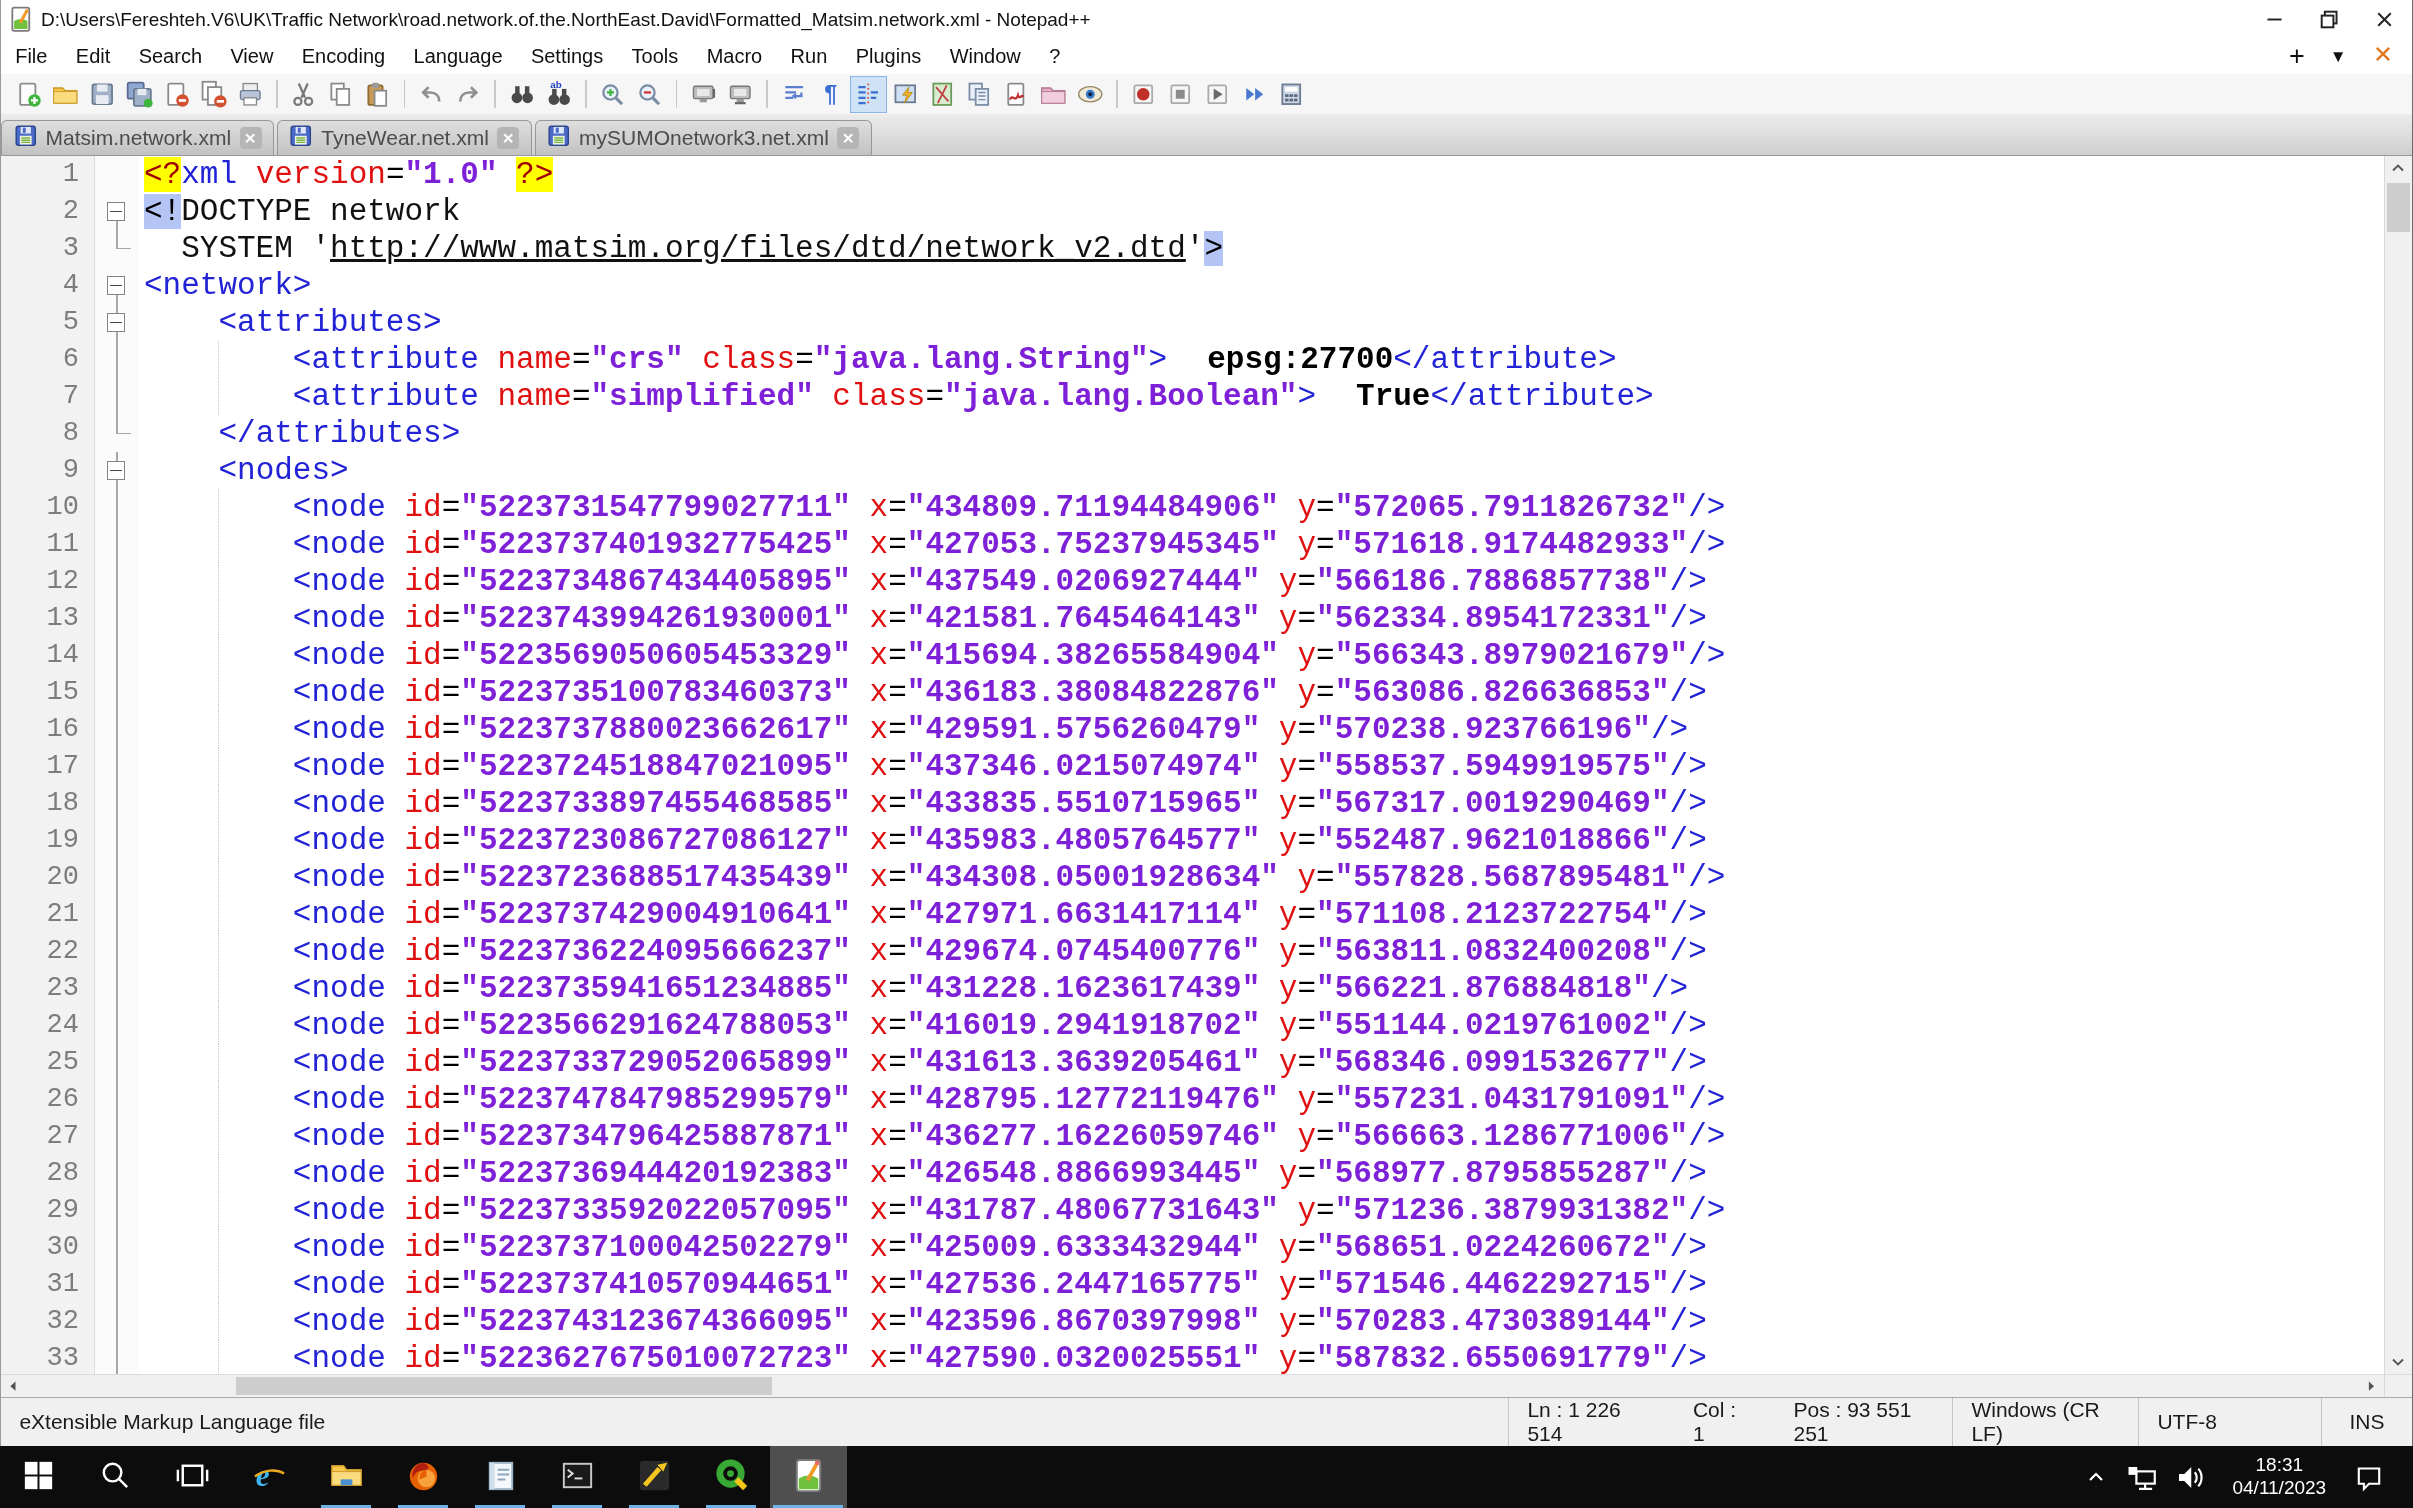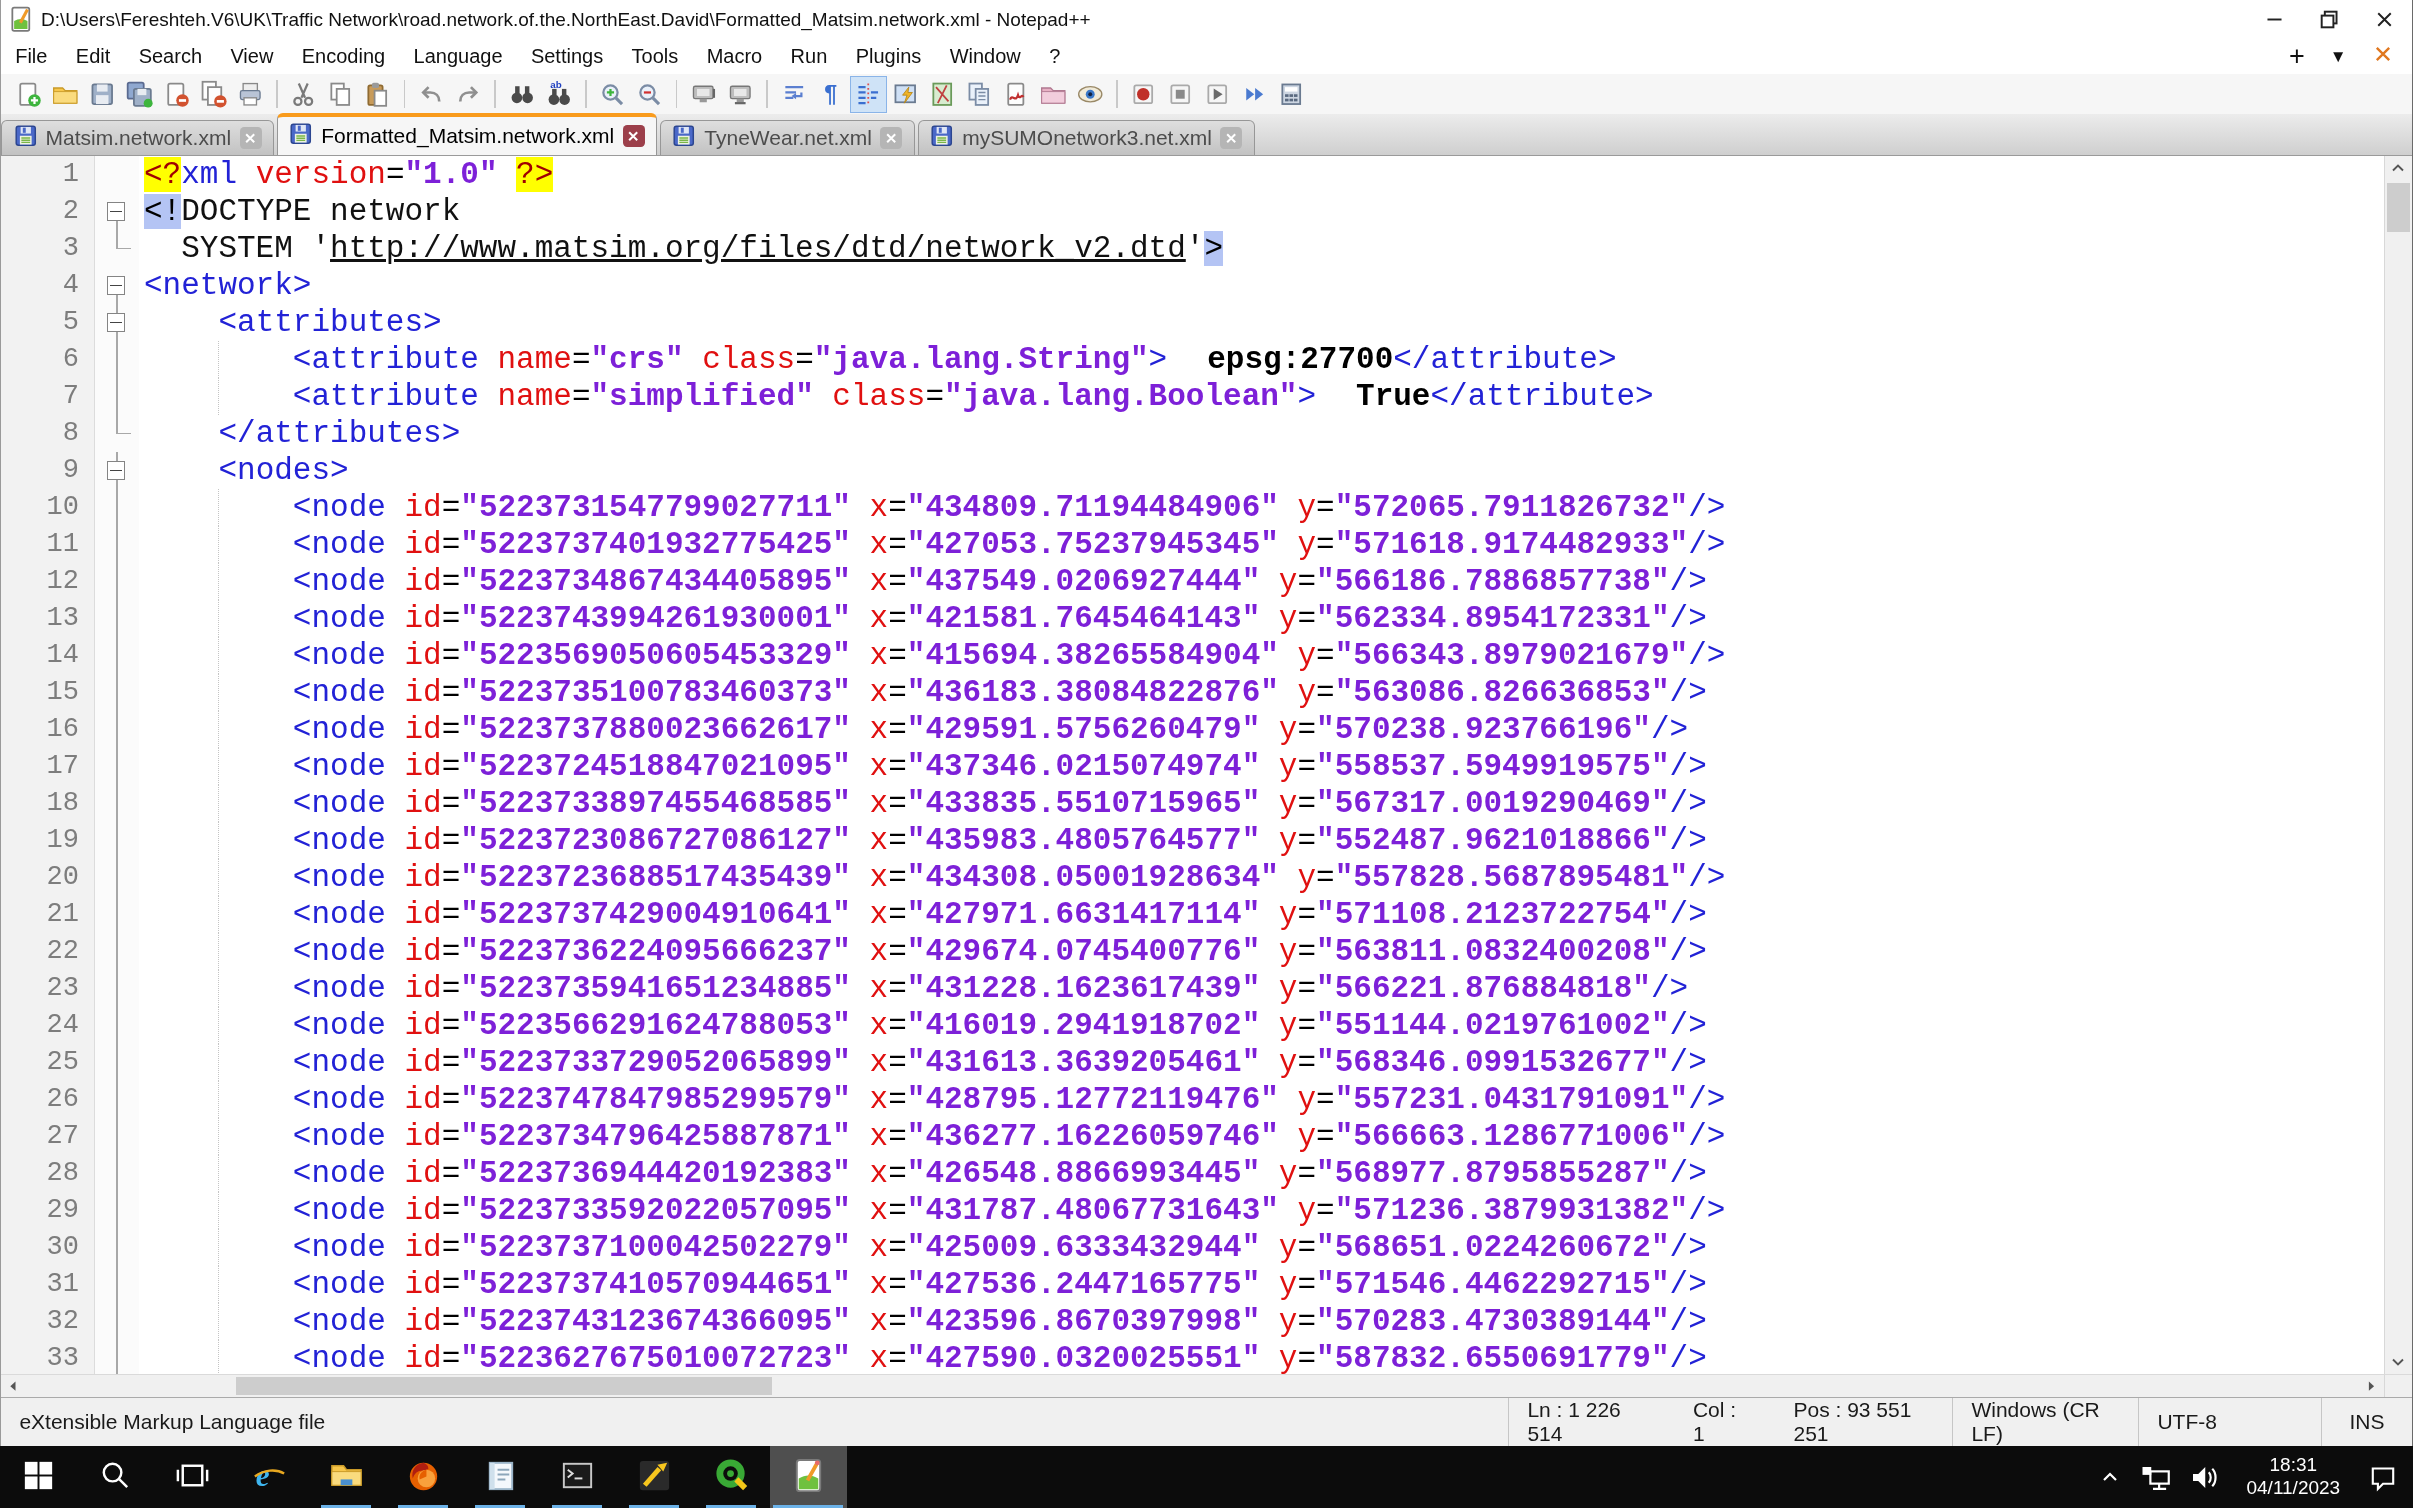--- a/index.html
+++ b/index.html
@@ -91,21 +91,21 @@
   .scell.w4 { width:183px; } .scell.w5 { width:91px; justify-content:center; }
 
   
   .taskbar { height:62px; background:#0c0c0c; display:flex; align-items:stretch; flex:none; }
   .tbapps { display:flex; }
   .tbtn { width:77px; position:relative; display:flex; align-items:center; justify-content:center;
           background:none; border:none; }
   .tbtn.active { background:#4f4f4f; }
   .runline { position:absolute; bottom:0; left:13.4px; width:50px; height:3.4px; background:#6cb2e8; }
   .tbtn.active .runline { left:3.4px; width:70px; }
-  .tray { margin-left:auto; display:flex; align-items:center; gap:6.7px; padding-right:10px; }
+  .tray { margin-left:auto; display:flex; align-items:center; gap:6.7px; padding-right:24px; }
   .trayicon { width:40px; display:flex; align-items:center; justify-content:center; }
   .clock { color:#fff; font-size:19px; text-align:center; line-height:22.6px; width:126px; }
 </style>
 </head>
 <body>
 
 <div class="screen">
   <div class="window">
 
     <div class="titlebar">
@@ -407,35 +407,20 @@
               <rect x="8" y="16" width="16" height="12" fill="#eef2e2"></rect>
               <path d="M10 19h12M10 22h12M10 25h12" stroke="#7ab648" stroke-width="2"></path>
             </svg></span>
           <span>Matsim.network.xml</span>
           <span class="tclose">
             <svg viewBox="0 0 32 32" width="18.4" height="18.4">
               <path d="M9 9l14 14M23 9L9 23" stroke="#fff" stroke-width="3.5"></path>
             </svg>
           </span>
         </div>
-        <div class="tab active">
-          <span><svg viewBox="0 0 32 32" width="23.5" height="23.5">
-              <rect x="3" y="3" width="26" height="26" rx="3" fill="#4a68c8" stroke="#2c4690" stroke-width="2"></rect>
-              <rect x="9" y="4" width="14" height="9" fill="#dfe6f5"></rect>
-              <rect x="12" y="5" width="4" height="7" fill="#4a68c8"></rect>
-              <rect x="8" y="16" width="16" height="12" fill="#eef2e2"></rect>
-              <path d="M10 19h12M10 22h12M10 25h12" stroke="#7ab648" stroke-width="2"></path>
-            </svg></span>
-          <span>Formatted_Matsim.network.xml</span>
-          <span class="tclose">
-            <svg viewBox="0 0 32 32" width="18.4" height="18.4">
-              <path d="M9 9l14 14M23 9L9 23" stroke="#fff" stroke-width="3.5"></path>
-            </svg>
-          </span>
-        </div>
         <div class="tab">
           <span><svg viewBox="0 0 32 32" width="23.5" height="23.5">
               <rect x="3" y="3" width="26" height="26" rx="3" fill="#4a68c8" stroke="#2c4690" stroke-width="2"></rect>
               <rect x="9" y="4" width="14" height="9" fill="#dfe6f5"></rect>
               <rect x="12" y="5" width="4" height="7" fill="#4a68c8"></rect>
               <rect x="8" y="16" width="16" height="12" fill="#eef2e2"></rect>
               <path d="M10 19h12M10 22h12M10 25h12" stroke="#7ab648" stroke-width="2"></path>
             </svg></span>
           <span>TyneWear.net.xml</span>
           <span class="tclose">

